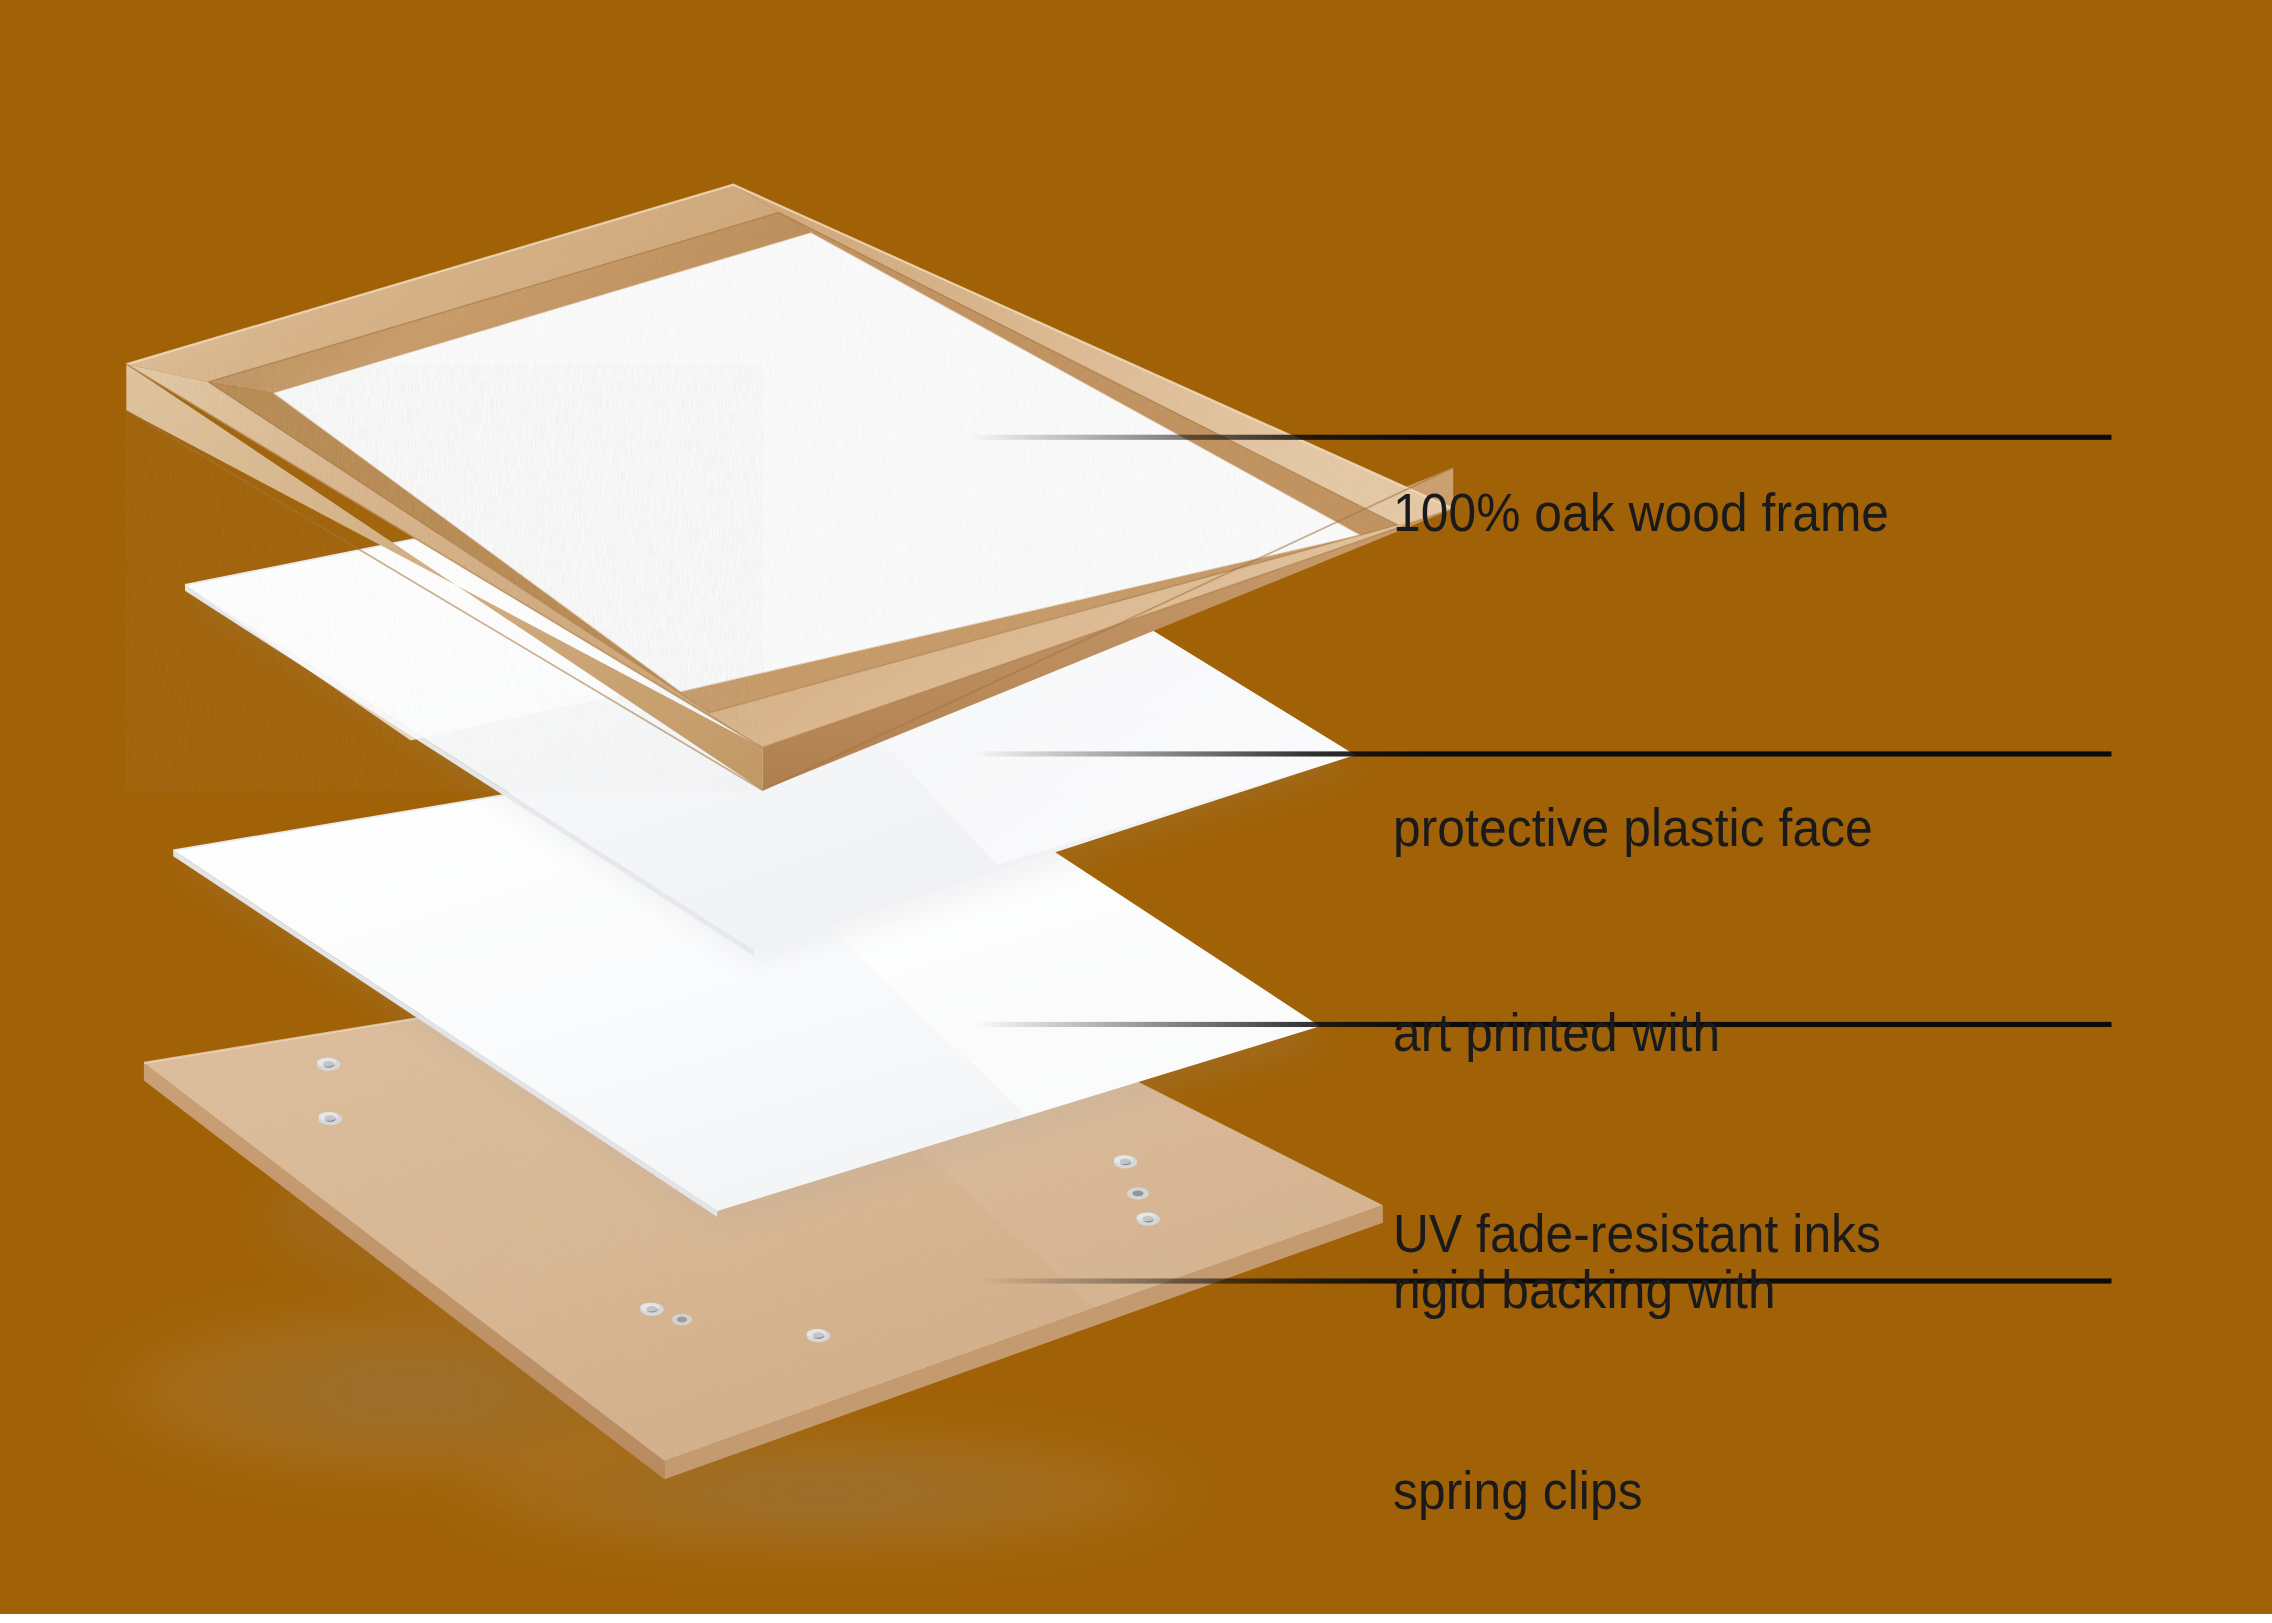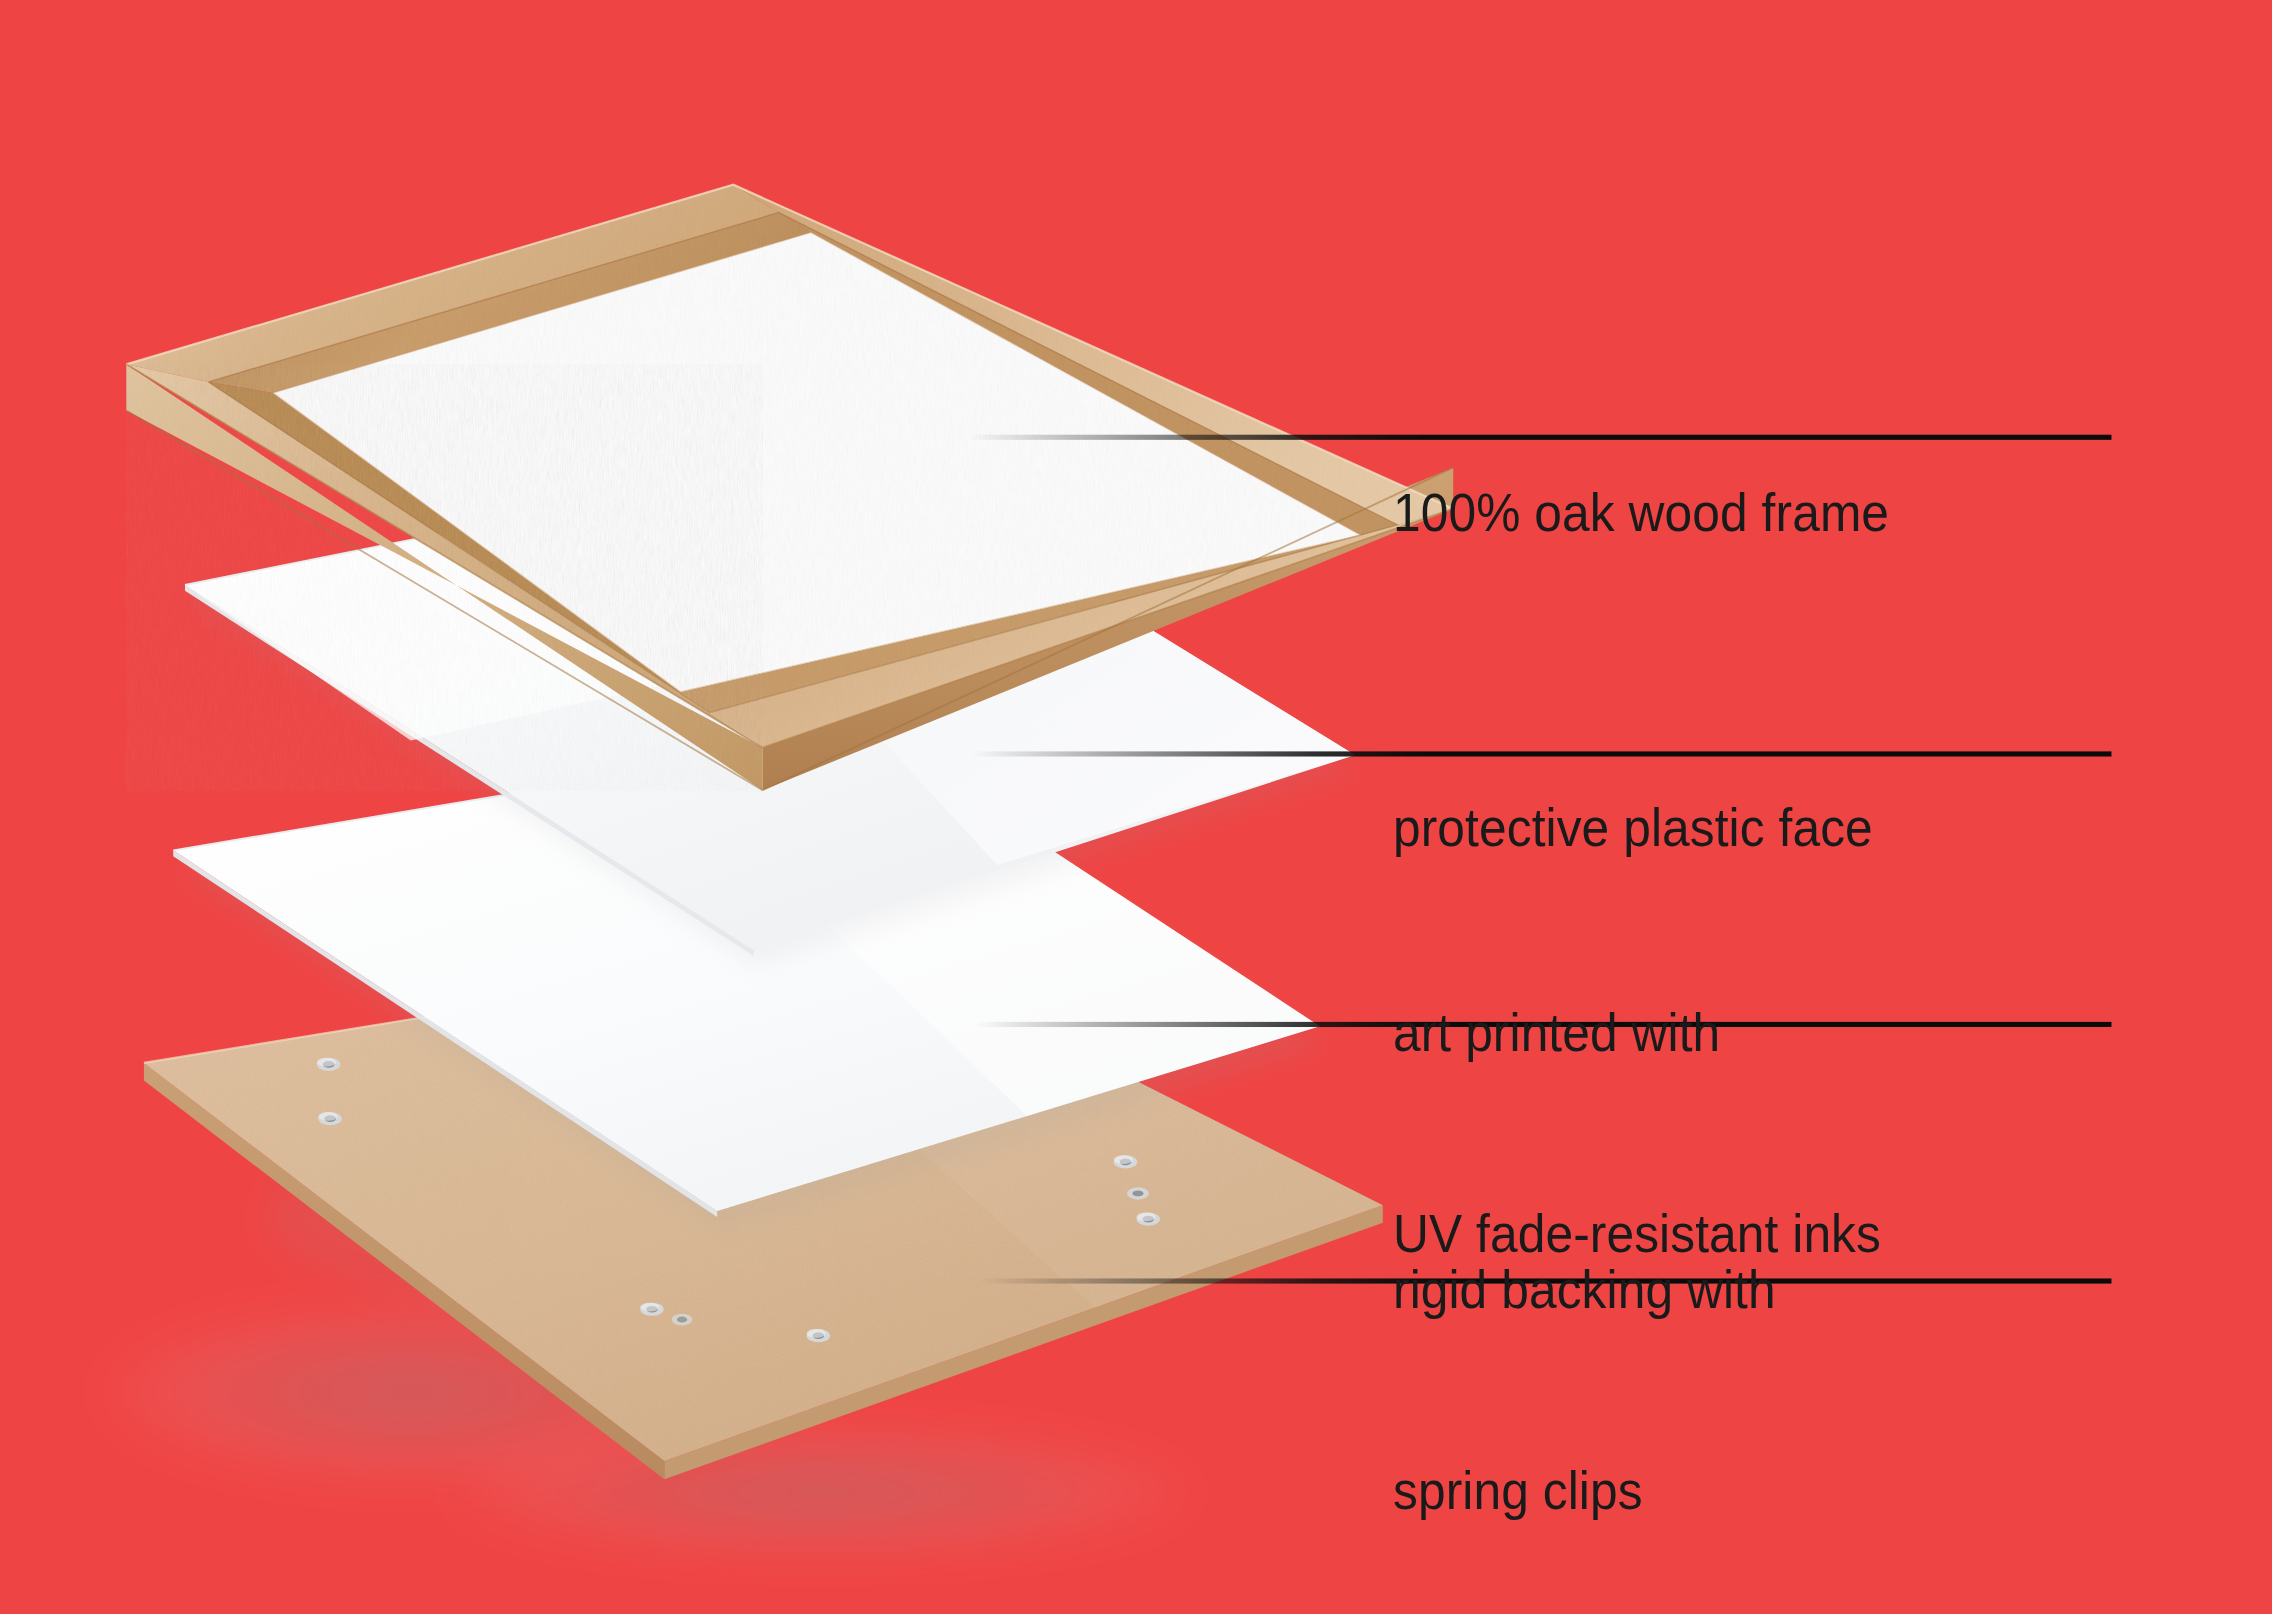--- a/index.html
+++ b/index.html
@@ -1,18 +1,18 @@
 <!DOCTYPE html>
 <html style="font-size:11.7px"><head>
 <meta charset="utf-8">
 <style>
   html,body{margin:0;padding:0;background:#ffffff;}
   body{width:2273px;height:1623px;overflow:hidden;
        font-family:"Liberation Sans","DejaVu Sans",sans-serif;}
-  #stage{position:relative;width:2273px;height:1614px;background:#ef4444;}
+  #stage{position:relative;width:2273px;height:1614px;background:#a16207;}
   #scene{position:absolute;inset:0;width:2273px;height:1623px;}
   .lbl{position:absolute;color:#1a1a1a;font-weight:300;
        font-family:"Liberation Sans","DejaVu Sans",sans-serif;
        font-size:54px;line-height:67px;letter-spacing:0.1px;
        white-space:pre;transform:scaleX(.92);transform-origin:0 50%;}
 </style>
 </head>
 <body>
 
 <div id="stage">

